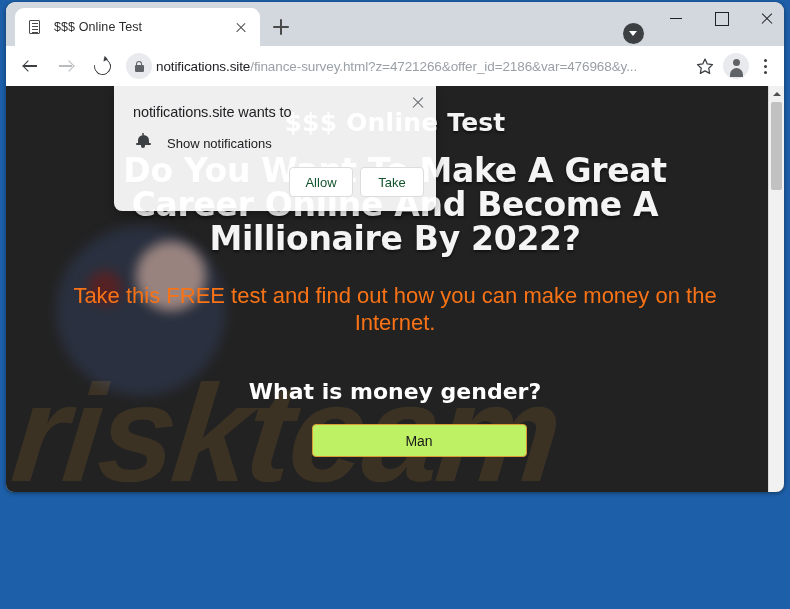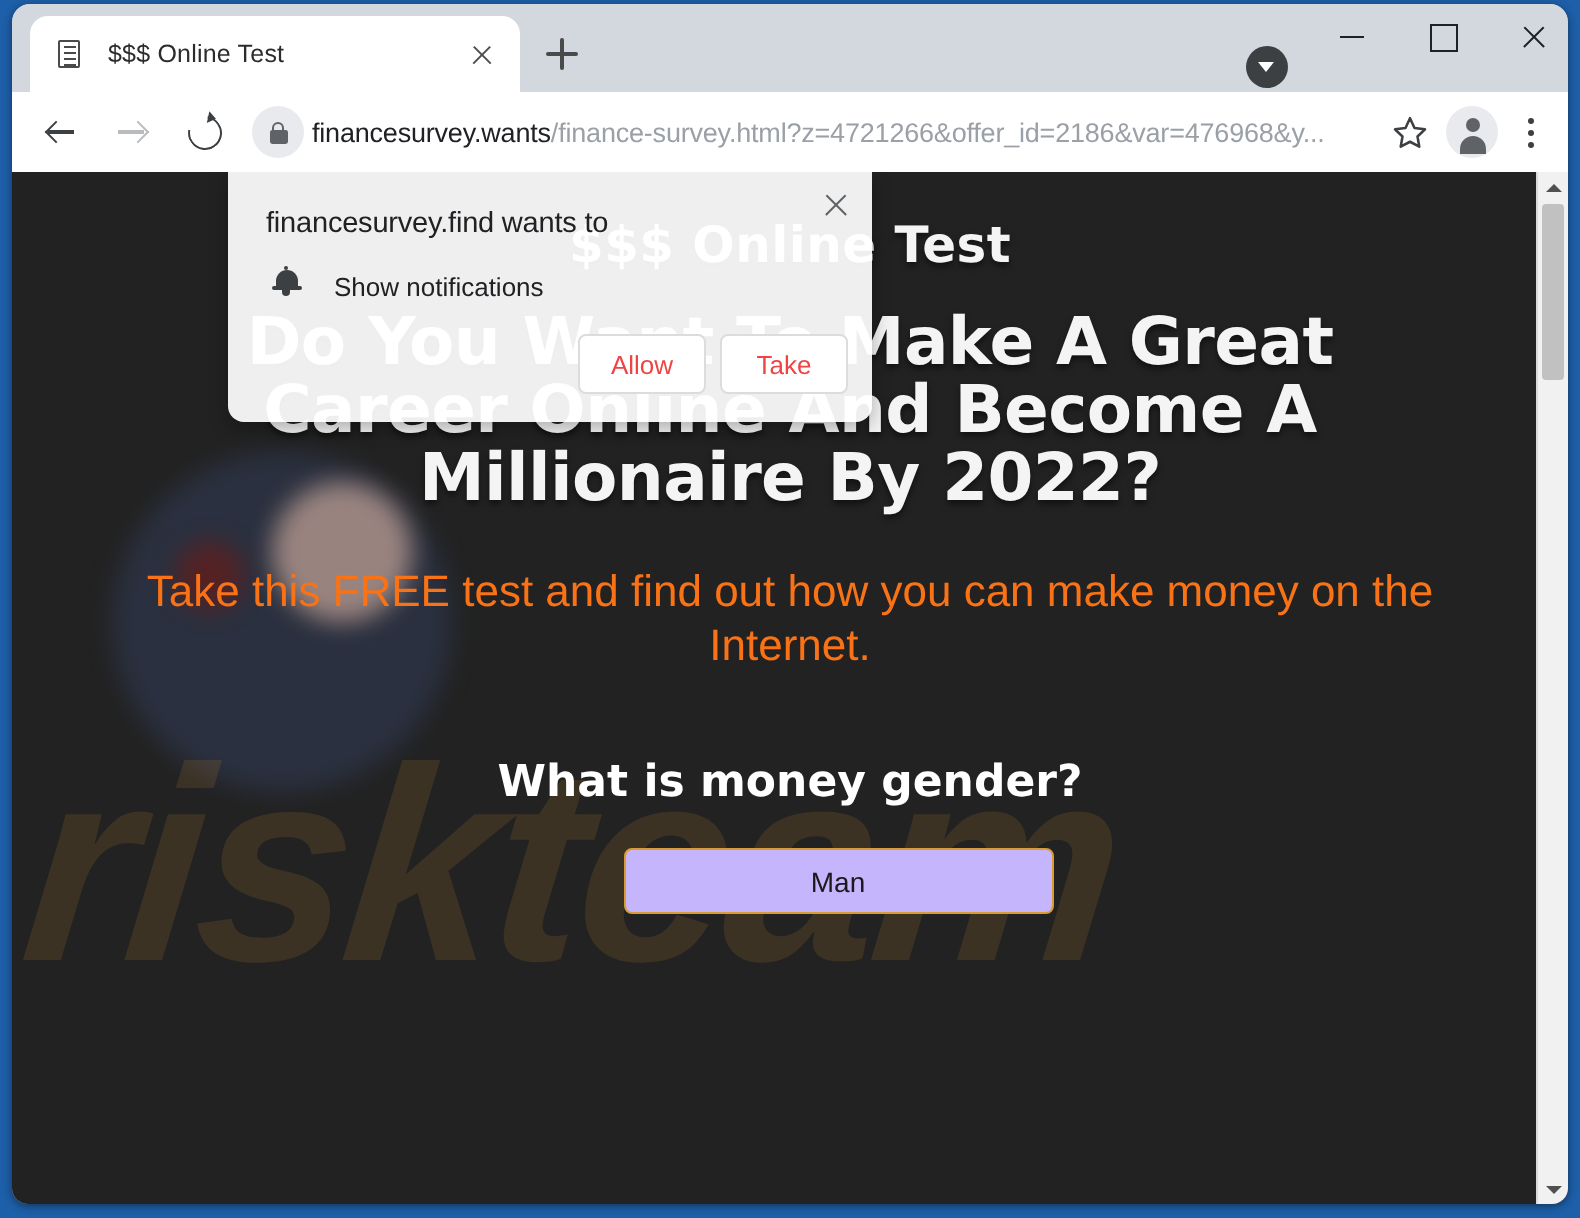--- a/index.html
+++ b/index.html
@@ -18,21 +18,21 @@
     inset: 0;
     background: #1d5fa8;
   }
 
   
   #browser-window {
     position: absolute;
     left: 6px;
     top: 2px;
     width: 778px;
-    height: 600px;
+    height: 490px;
     background: #d6dbe0;
     border-radius: 9px 9px 8px 8px;
     overflow: hidden;
     box-shadow: 0 1px 4px rgba(0,0,0,.45);
   }
 
   
   #tabstrip {
     position: relative;
     height: 44px;
@@ -438,21 +438,21 @@
 
   #gender-options {
     margin-top: 20px;
     display: flex;
     justify-content: center;
     gap: 20px;
   }
   .gender-btn {
     width: 215px;
     height: 33px;
-    background: #c4b5fd;
+    background: #bef264;
     border: 1px solid #d99b33;
     border-radius: 4px;
     color: #1a1a1a;
     font-size: 14px;
     font-family: "Liberation Sans", sans-serif;
     display: flex;
     align-items: center;
     justify-content: center;
     cursor: pointer;
     margin-left: 48px;
@@ -598,21 +598,21 @@
     display: flex;
     gap: 7px;
   }
   .dlg-btn {
     min-width: 64px;
     height: 30px;
     padding: 0 14px;
     background: #ffffff;
     border: 1px solid #dadce0;
     border-radius: 4px;
-    color: #ef4444;
+    color: #14532d;
     font-size: 13px;
     font-weight: 500;
     font-family: "Liberation Sans", sans-serif;
     display: flex;
     align-items: center;
     justify-content: center;
     cursor: pointer;
   }
 </style>
 </head>
@@ -645,21 +645,21 @@
     <div id="toolbar">
       <div class="navbtn" id="nav-back"></div>
       <div class="navbtn" id="nav-forward"></div>
       <div class="navbtn" id="nav-reload"></div>
 
       <div id="omnibox">
         <span id="lock-chip">
           <span class="shackle"></span>
             <span class="body"></span>
         </span>
-        <span id="url-text"><b>financesurvey.wants</b><span>/finance-survey.html?z=4721266&amp;offer_id=2186&amp;var=476968&amp;y...</span></span>
+        <span id="url-text"><b>notifications.site</b><span>/finance-survey.html?z=4721266&amp;offer_id=2186&amp;var=476968&amp;y...</span></span>
       </div>
 
       <div id="bookmark-star">
         <svg width="18" height="18" viewBox="0 0 24 24" fill="none" stroke="#3c4043" stroke-width="1.7" stroke-linejoin="round">
           <polygon points="12,2.8 15,9.3 22,10.2 17,15 18.2,21.8 12,18.5 5.8,21.8 7,15 2,10.2 9,9.3"></polygon>
         </svg>
       </div>
 
       <div id="profile-avatar"></div>
       <div id="chrome-menu"></div>
@@ -685,21 +685,21 @@
       </div>
 
       <div id="page-scrollbar">
         <div class="sb-arrow" id="sb-up"></div>
         <div id="sb-thumb"></div>
         <div class="sb-arrow" id="sb-down"></div>
       </div>
 
       <div id="notification-dialog">
         <div id="notification-close"></div>
-        <div id="notification-title">financesurvey.find wants to</div>
+        <div id="notification-title">notifications.site wants to</div>
 
         <div id="notification-permission-row">
           <span id="bell-icon">
             <span class="nub"></span>
               <span class="dome"></span>
               <span class="rim"></span>
               <span class="clapper"></span>
           </span>
           <span id="notification-permission-label">Show notifications</span>
         </div>

